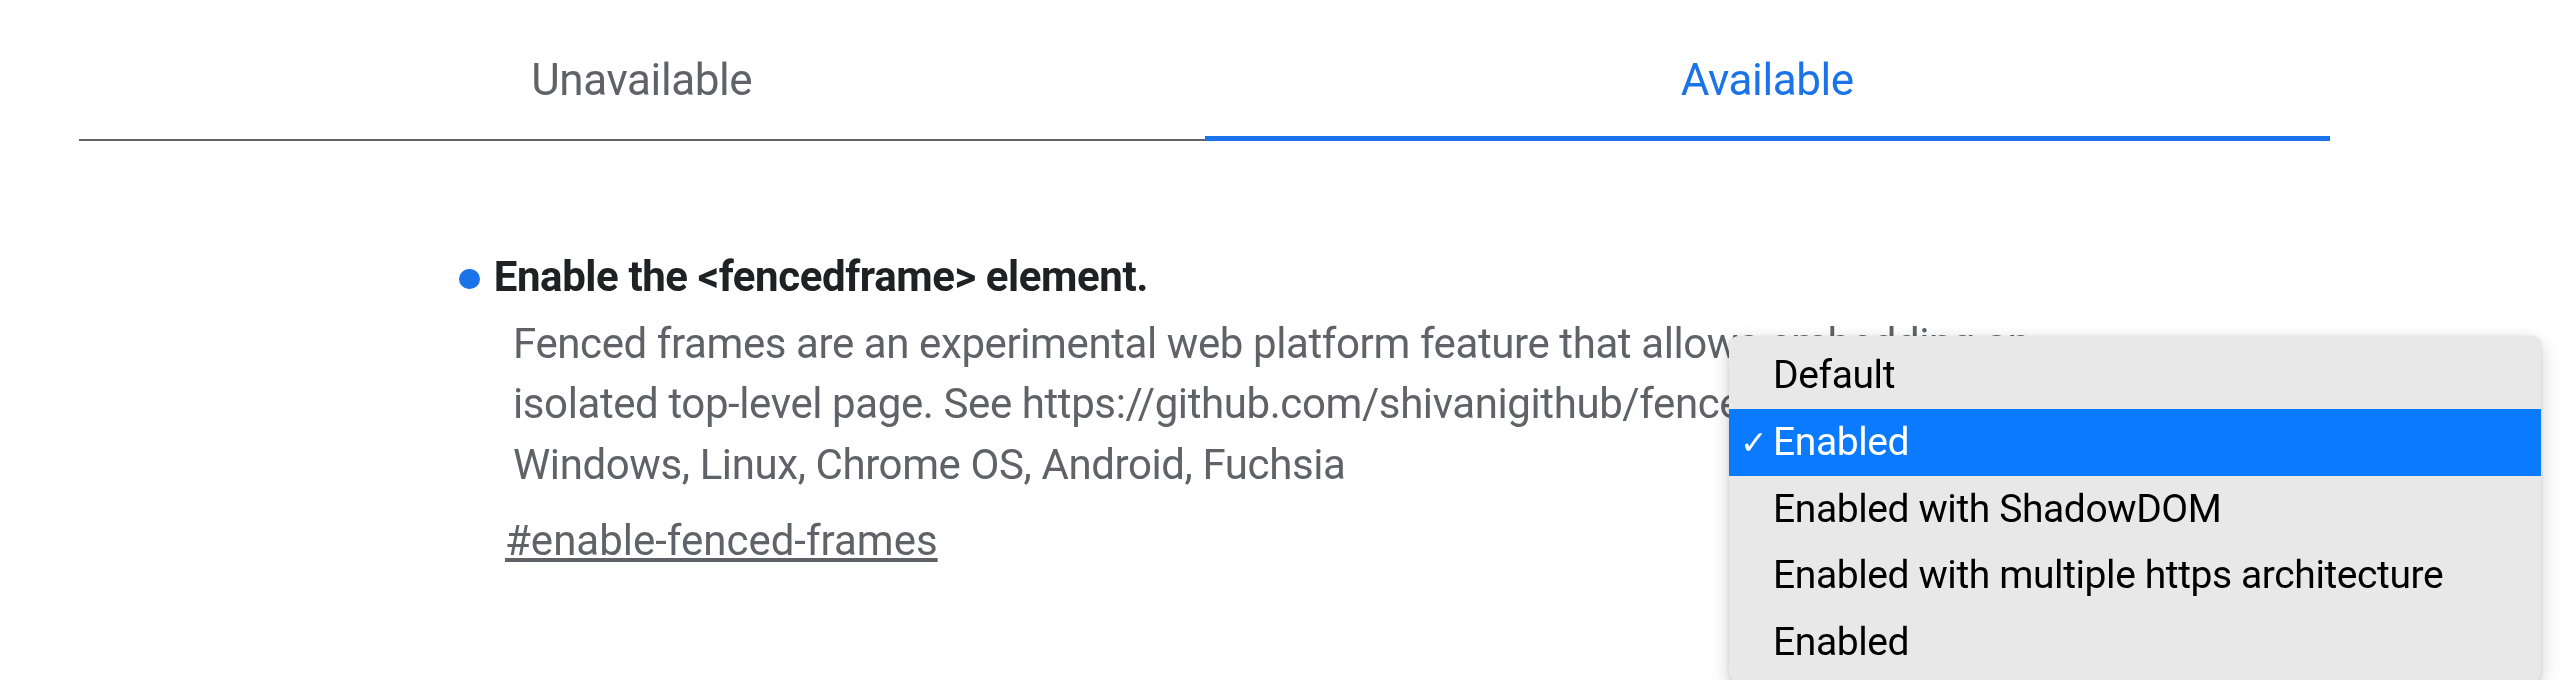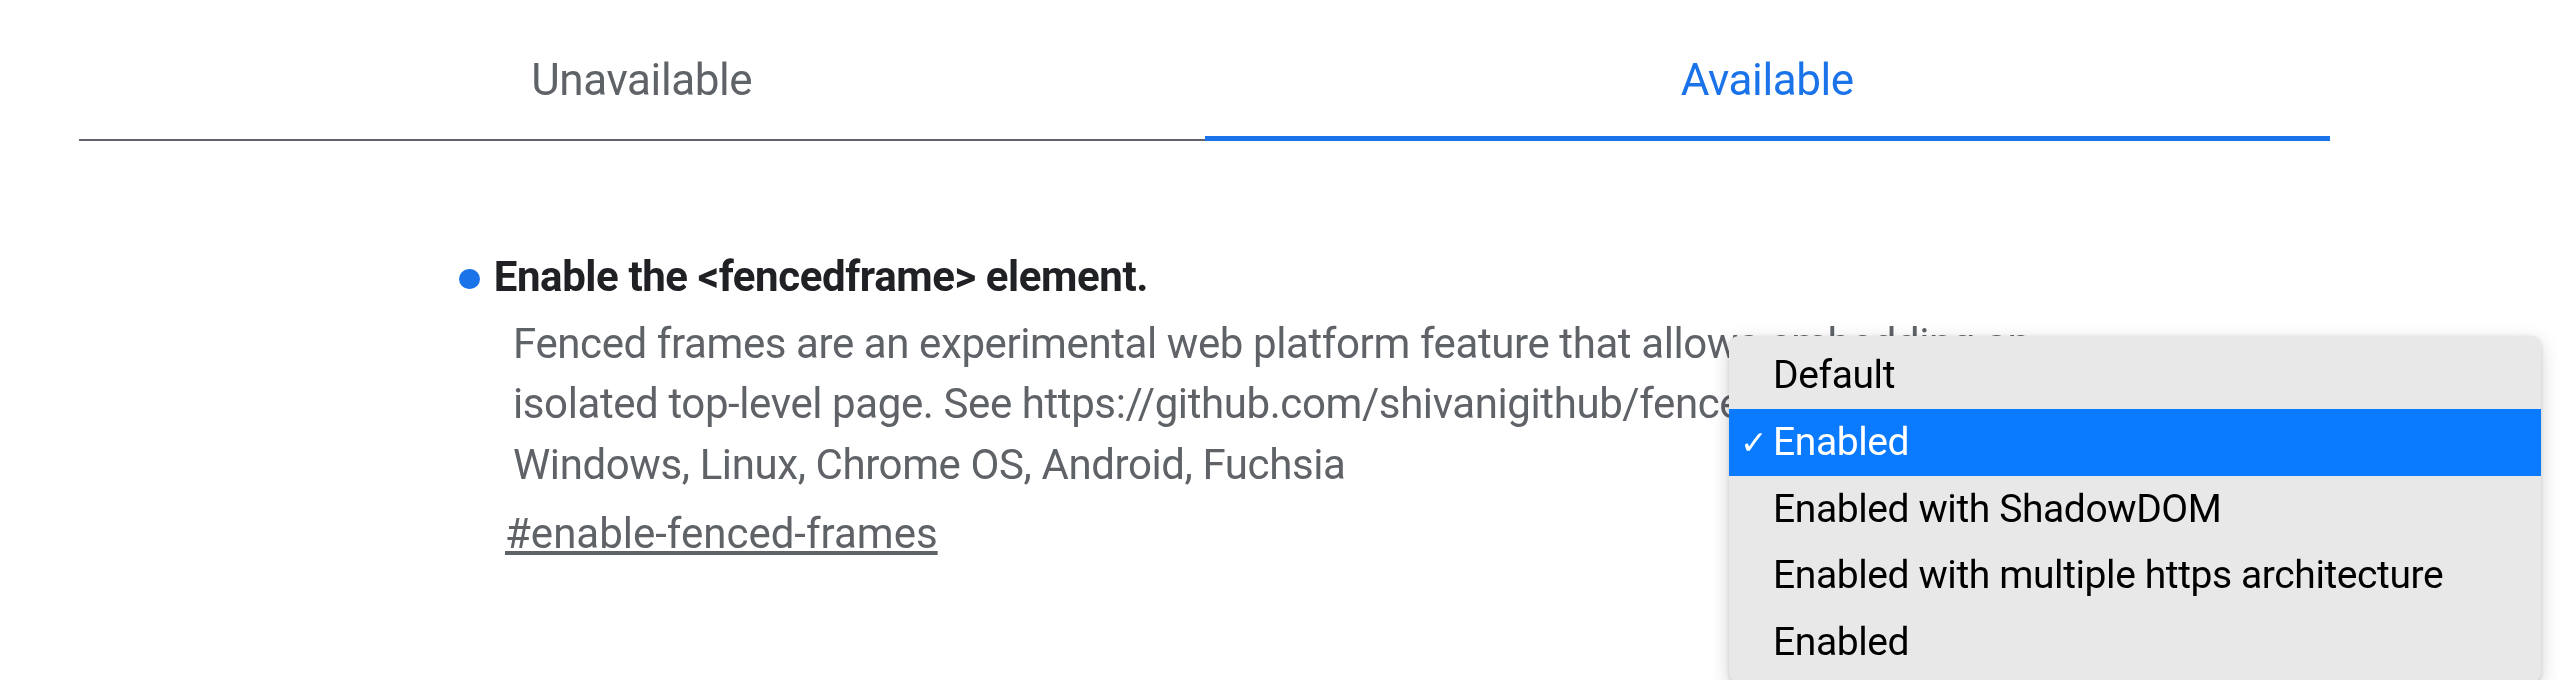--- a/index.html
+++ b/index.html
@@ -77,21 +77,21 @@
     color: #5f6368;
     line-height: 1.44;
     margin-top: 12.6px;
     margin-left: 54px;
     letter-spacing: -0.4px;
   }
   .flag-link {
     font-size: 42px;
     color: #5f6368;
     text-decoration: underline;
-    margin-top: 14px;
+    margin-top: 21px;
     margin-left: 46px;
     display: inline-block;
     cursor: pointer;
   }
   .dropdown-menu {
     position: absolute;
     left: 1729px;
     top: 336px;
     width: 812px;
     background: #e8e8e8;

